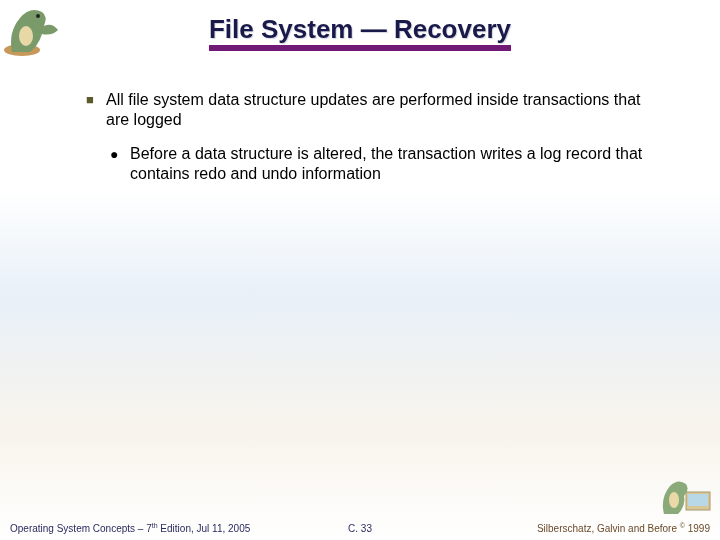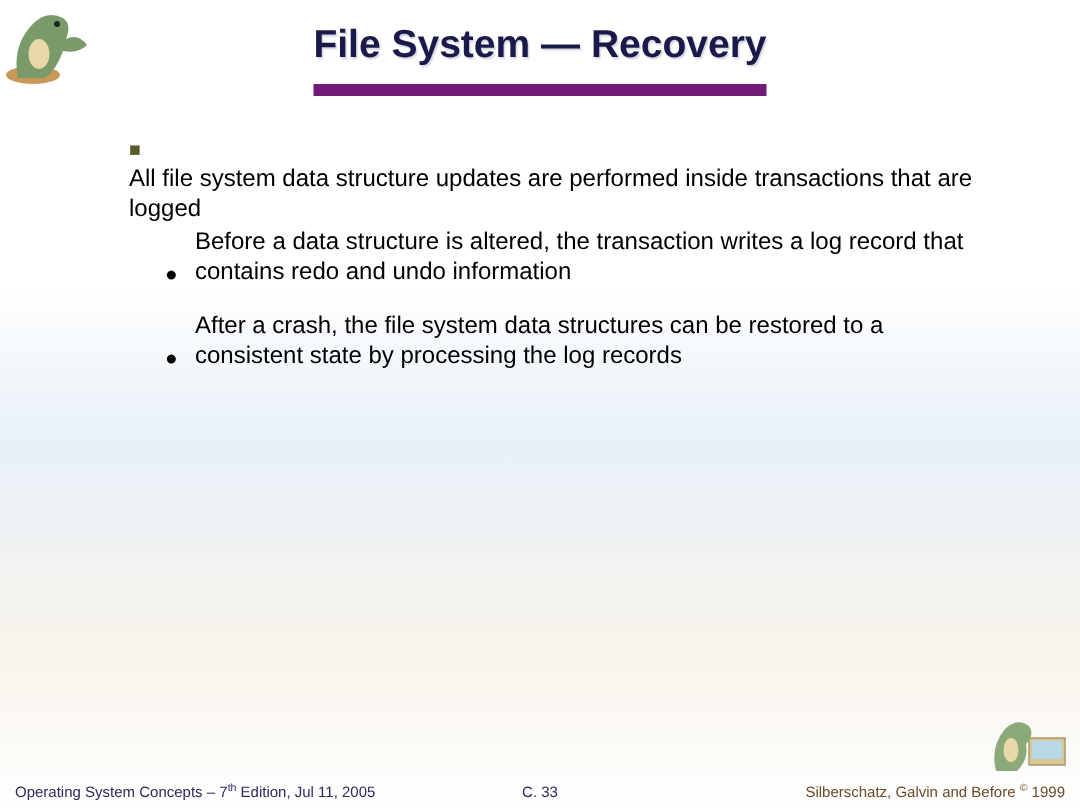--- a/index.html
+++ b/index.html
@@ -20,36 +20,36 @@
     width: 58px; height: 44px;
   }
   .title {
     text-align: center;
     font-size: 26px;
     font-weight: bold;
     color: #1a1a4a;
     padding-top: 14px;
     text-shadow: 1px 1px 1px rgba(150,150,180,0.4);
   }
-  .title .underline { border-bottom: 8px solid #701a75; padding-bottom: 12px; }
+  .title .underline { border-bottom: 6px solid #701a75; padding-bottom: 1px; }
   .content {
     position: absolute;
     top: 90px;
     left: 86px;
     width: 570px;
     font-size: 16px;
     color: #000;
     line-height: 1.25;
   }
-  .l1 { display: flex; margin-bottom: 2px; flex-direction: column; }
+  .l1 { display: flex; margin-bottom: 14px; }
   .l1 .bullet { flex: 0 0 20px; font-size: 13px; color: #5a5a2a; line-height: 20px; }
   .l1 .bullet::before { content: "■"; }
   .l1 .text { flex: 1; }
   .sub { margin-left: 24px; }
-  .l2 { display: flex; margin-bottom: 16px; align-items: flex-end; }
+  .l2 { display: flex; margin-bottom: 16px; }
   .l2 .bullet { flex: 0 0 20px; font-size: 14px; color: #000; line-height: 20px; }
   .l2 .bullet::before { content: "●"; }
   .l2 .text { flex: 1; }
   .footer {
     position: absolute;
     bottom: 6px; left: 0; right: 0;
     height: 16px;
     display: flex;
     justify-content: space-between;
     align-items: flex-end;
@@ -81,24 +81,20 @@
 <div class="content">
   <div class="l1">
     <span class="bullet"></span>
     <div class="text">All file system data structure updates are performed inside transactions that are logged</div>
   </div>
   <div class="sub">
     <div class="l2">
       <span class="bullet"></span>
       <div class="text">Before a data structure is altered, the transaction writes a log record that contains redo and undo information</div>
     </div>
-    <div class="l2">
-      <span class="bullet"></span>
-      <div class="text">After a crash, the file system data structures can be restored to a consistent state by processing the log records</div>
-    </div>
   </div>
 </div>
 
 <div class="mascot-br">
   <svg viewBox="0 0 58 44">
     <rect x="28" y="18" width="24" height="18" fill="#d8c898" stroke="#a89868"></rect>
     <rect x="30" y="20" width="20" height="12" fill="#b8d8e8"></rect>
     <path d="M6 40 Q2 24 12 12 Q20 4 28 10 Q32 16 26 22 Q28 32 20 40 Z" fill="#8aaa7a"></path>
     <ellipse cx="16" cy="26" rx="5" ry="8" fill="#ead8a8"></ellipse>
   </svg>

